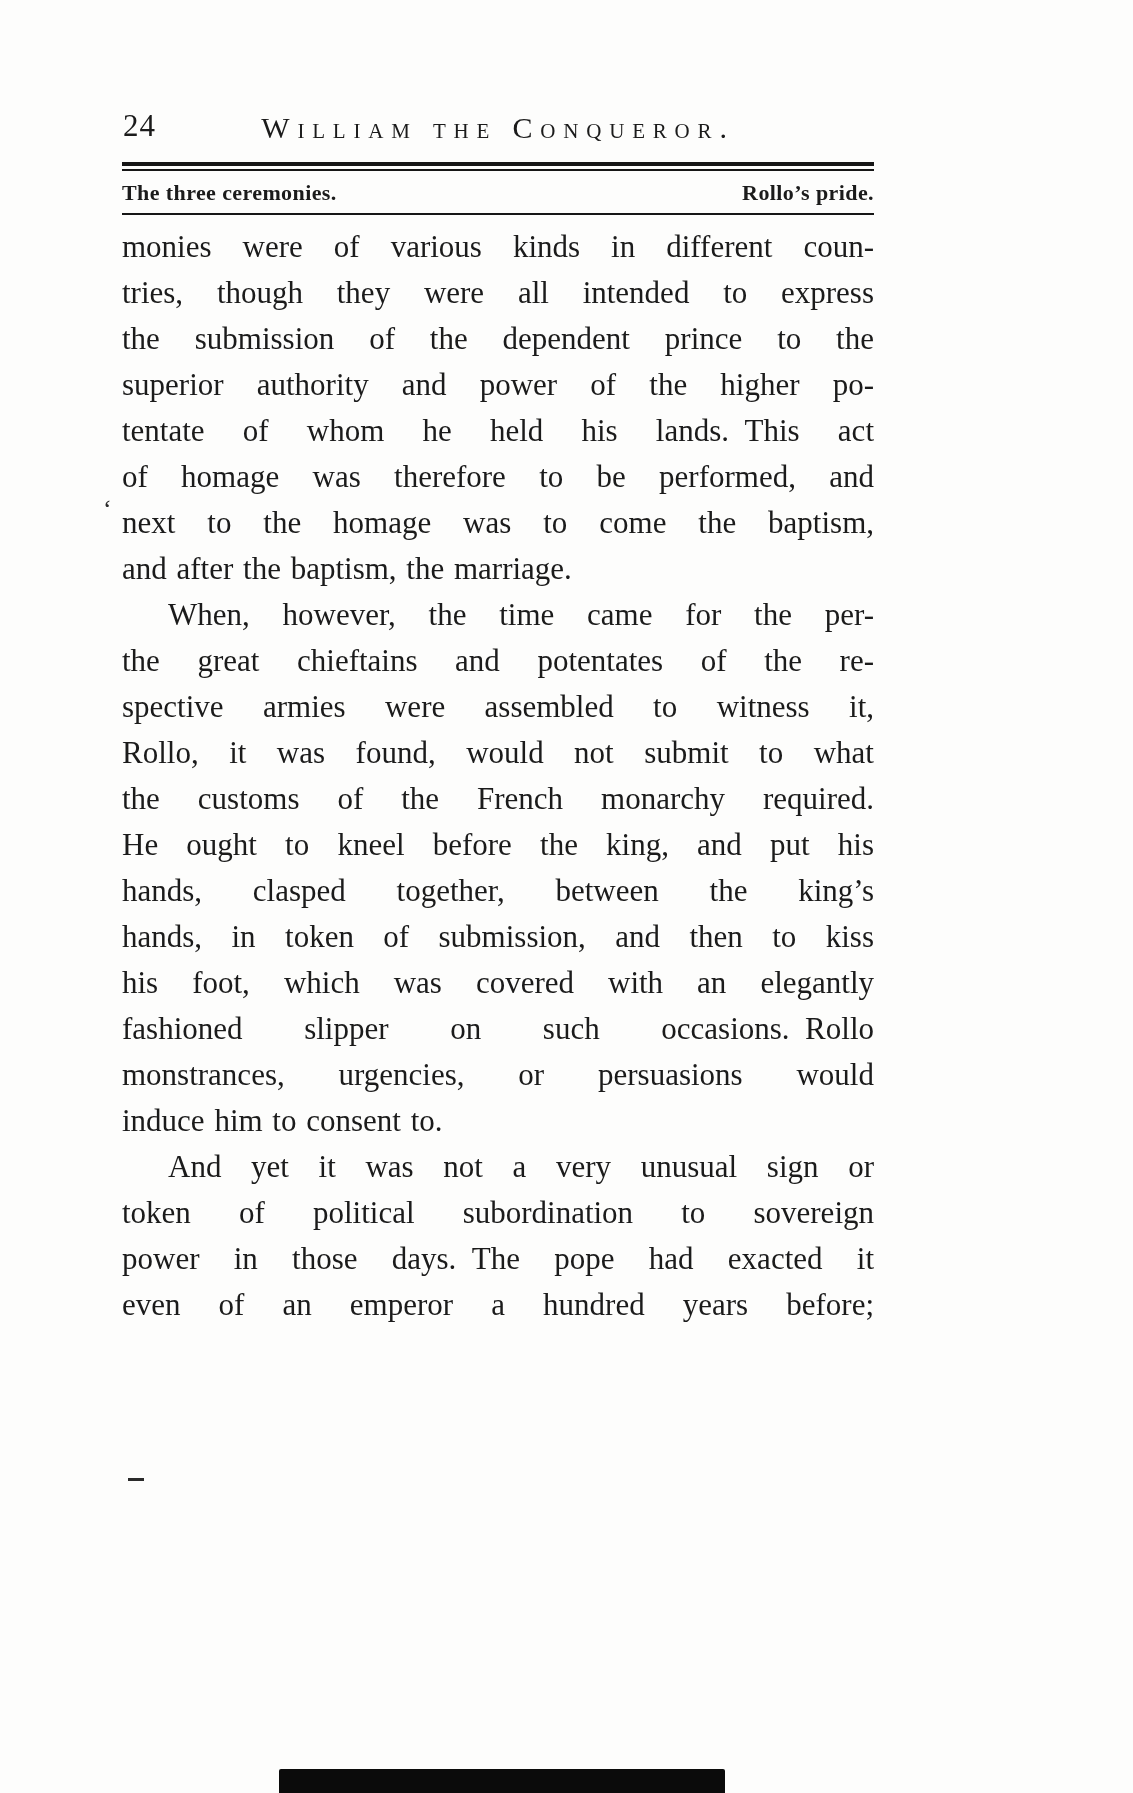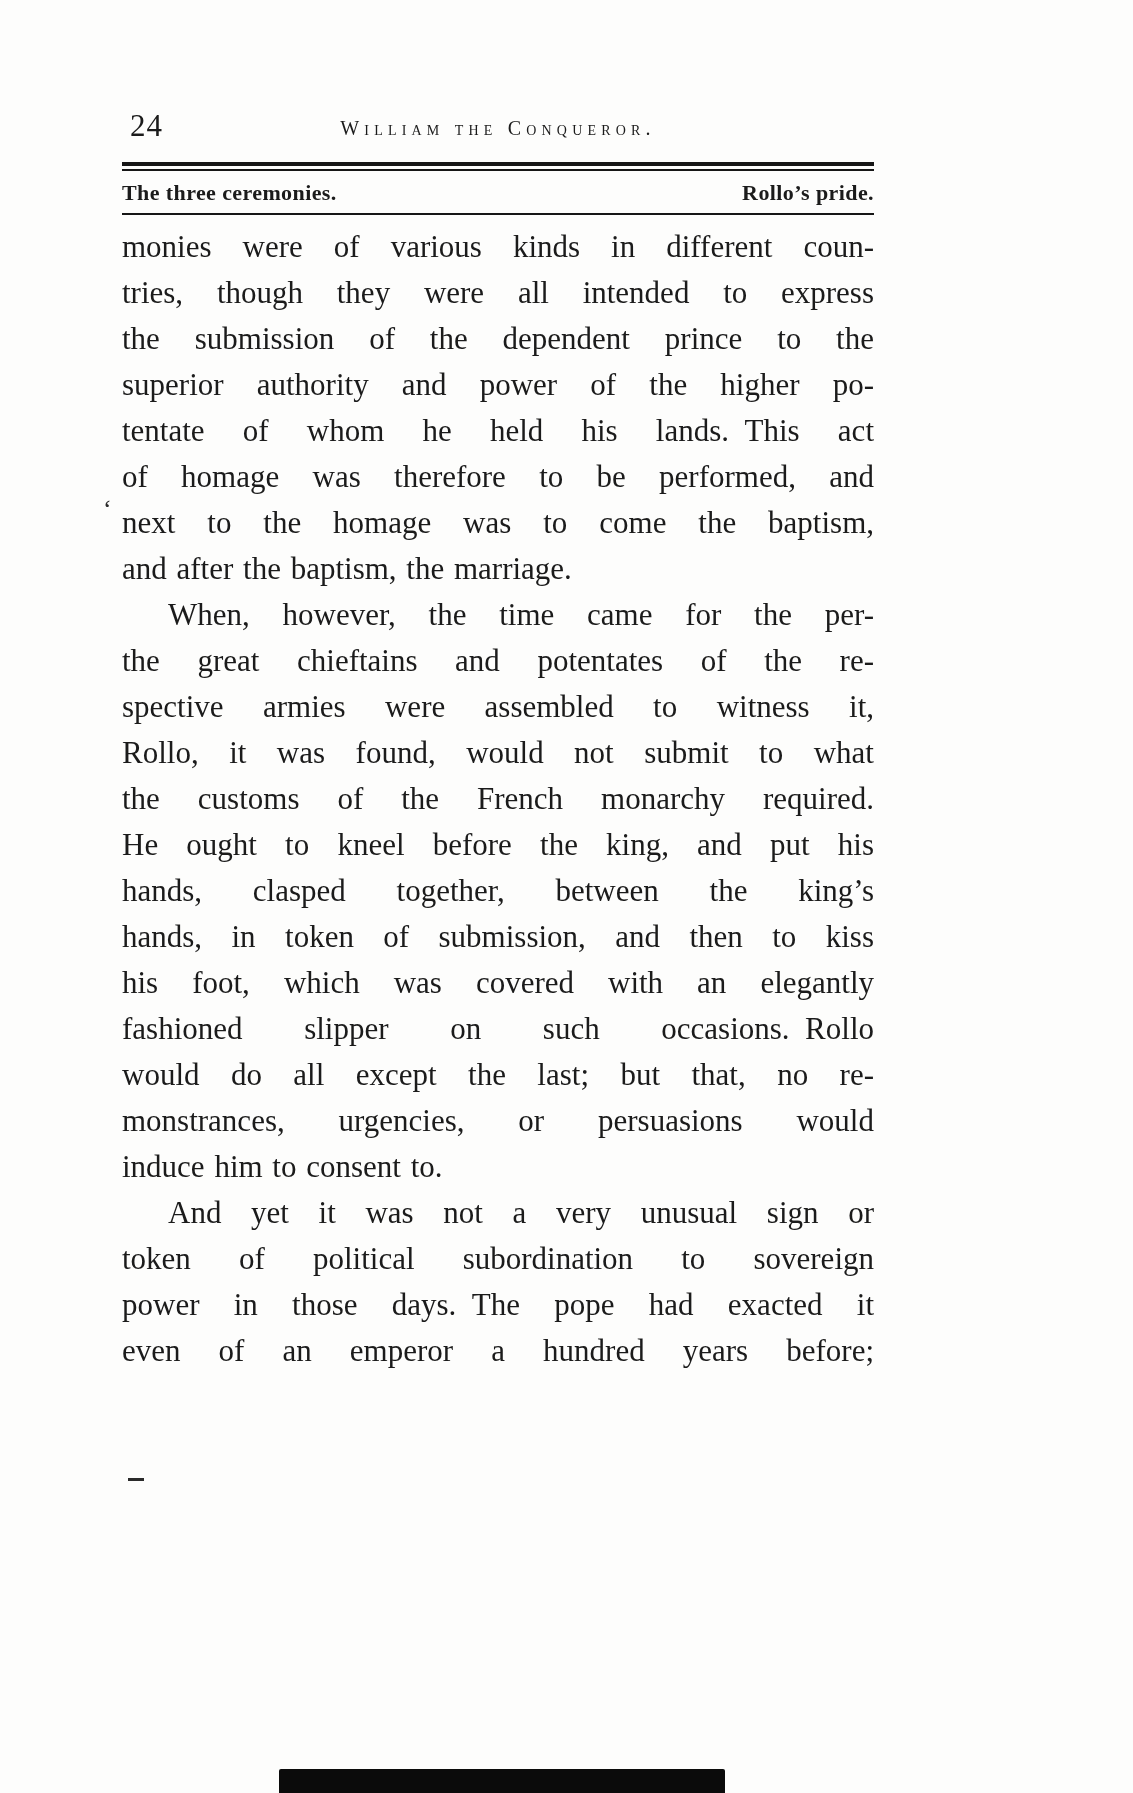--- a/index.html
+++ b/index.html
@@ -23,28 +23,28 @@
     margin-left: 122px;
     width: 752px;
   }
   
   .page-header {
     position: relative;
     height: 44px;
   }
   .page-number {
     position: absolute;
-    left: 8px;
+    left: 1px;
     top: 2px;
     font-size: 31px;
     letter-spacing: 1px;
   }
   .page-title {
     margin: 0;
-    font-size: 20px;
+    font-size: 30px;
     font-weight: normal;
     font-variant: small-caps;
     letter-spacing: 0.26em;
     text-align: center;
     line-height: 44px;
   }
   .double-rule {
     margin-top: 12px;
     height: 9px;
     border-top: 4px solid #161616;
@@ -144,21 +144,20 @@
           <div class="line">When, however, the time came for the per-</div>
           <div class="line">the great chieftains and potentates of the re-</div>
           <div class="line">spective armies were assembled to witness it,</div>
           <div class="line">Rollo, it was found, would not submit to what</div>
           <div class="line">the customs of the French monarchy required.</div>
           <div class="line">He ought to kneel before the king, and put his</div>
           <div class="line">hands, clasped together, between the king’s</div>
           <div class="line">hands, in token of submission, and then to kiss</div>
           <div class="line">his foot, which was covered with an elegantly</div>
           <div class="line">fashioned slipper on such occasions. Rollo</div>
-          <div class="line">would do all except the last; but that, no re-</div>
           <div class="line">monstrances, urgencies, or persuasions would</div>
           <div class="line short">induce him to consent to.</div>
         </div>
         <div class="paragraph indent">
           <div class="line">And yet it was not a very unusual sign or</div>
           <div class="line">token of political subordination to sovereign</div>
           <div class="line">power in those days. The pope had exacted it</div>
           <div class="line">even of an emperor a hundred years before;</div>
         </div>
       </main>

